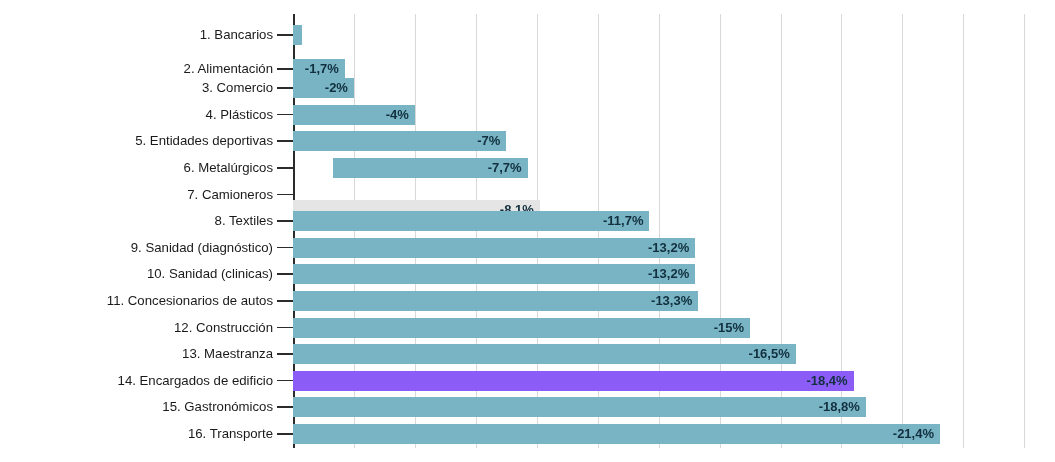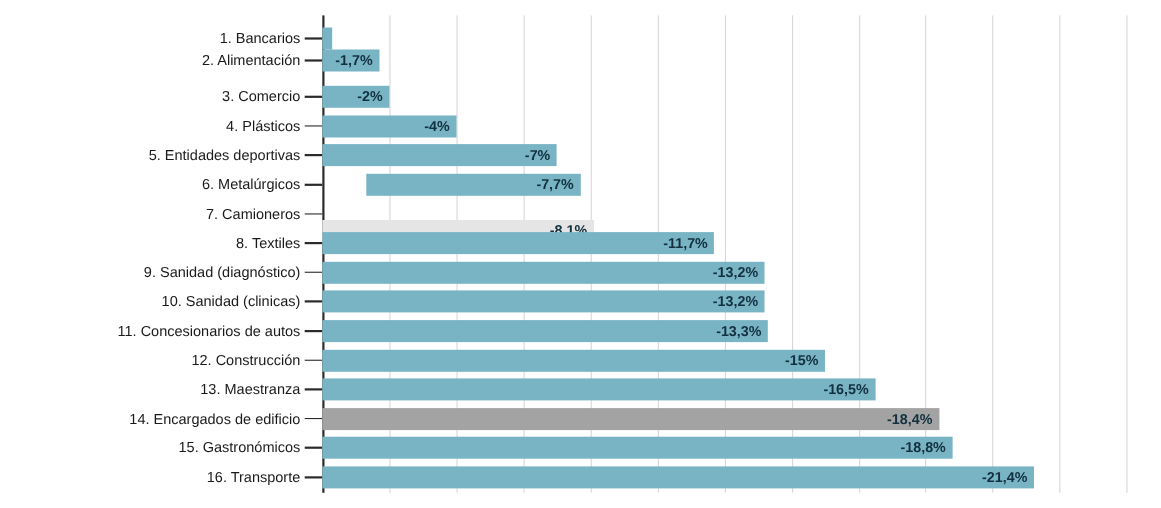--- a/index.html
+++ b/index.html
@@ -136,21 +136,21 @@
   <div class="rows" id="rows">
       <div class="row" style="top: 8px;">
         <div class="cat-label">1. Bancarios</div>
         <div class="tick"></div>
         <div class="bar-wrap" style="width: 9.141px;">
           <div class="bar" style="background: rgb(121, 180, 196);">
             <span class="bar-value outside">-0,3%</span>
           </div>
         </div>
       </div>
-      <div class="row" style="top: 28px;">
+      <div class="row" style="top: 42px;">
         <div class="cat-label">2. Alimentación</div>
         <div class="tick"></div>
         <div class="bar-wrap" style="width: 51.799px;">
           <div class="bar" style="background: rgb(121, 180, 196);">
             <span class="bar-value">-1,7%</span>
           </div>
         </div>
       </div>
       <div class="row" style="top: 61.2px;">
         <div class="cat-label">3. Comercio</div>
@@ -248,21 +248,21 @@
         <div class="bar-wrap" style="width: 502.755px;">
           <div class="bar" style="background: rgb(121, 180, 196);">
             <span class="bar-value">-16,5%</span>
           </div>
         </div>
       </div>
       <div class="row" style="top: 353.8px;">
         <div class="cat-label">14. Encargados de edificio</div>
         <div class="tick"></div>
         <div class="bar-wrap" style="width: 560.648px;">
-          <div class="bar" style="background: #a3a3a3;">
+          <div class="bar" style="background: #8b5cf6;">
             <span class="bar-value">-18,4%</span>
           </div>
         </div>
       </div>
       <div class="row" style="top: 380.4px;">
         <div class="cat-label">15. Gastronómicos</div>
         <div class="tick"></div>
         <div class="bar-wrap" style="width: 572.836px;">
           <div class="bar" style="background: rgb(121, 180, 196);">
             <span class="bar-value">-18,8%</span>

